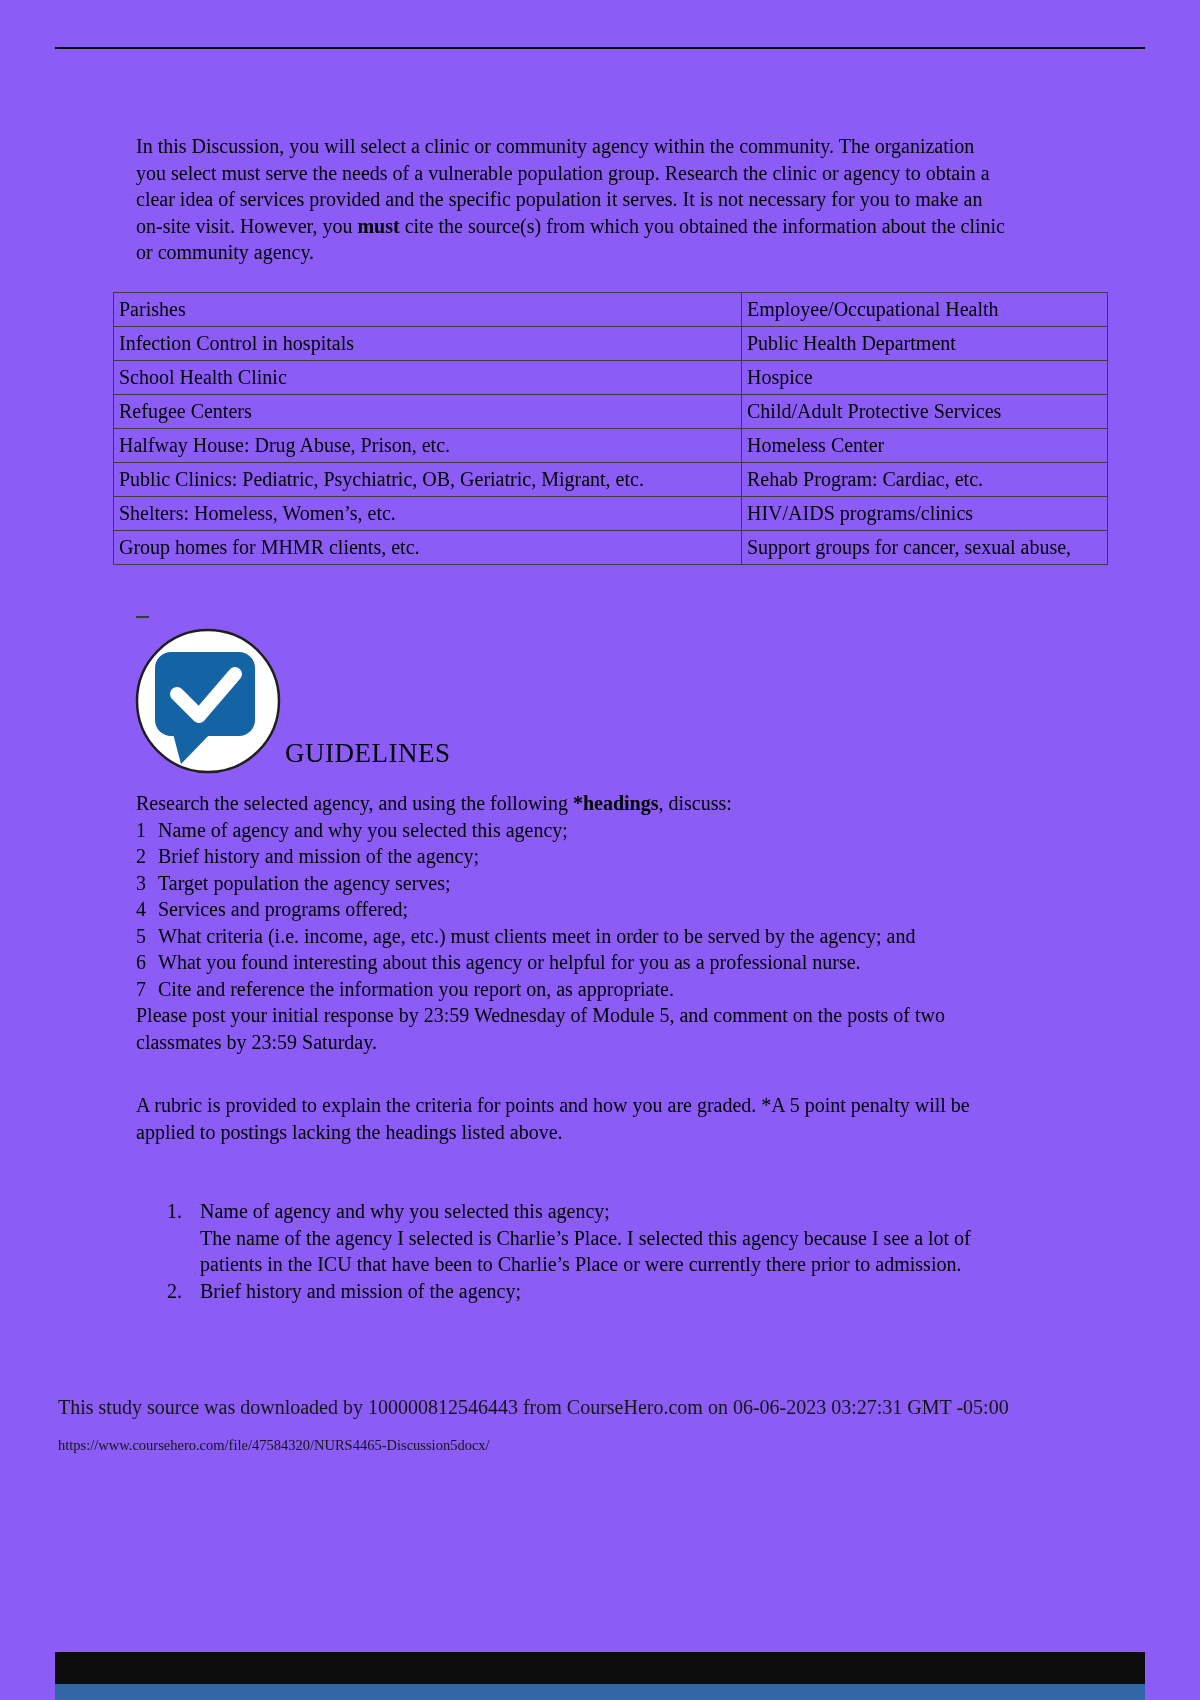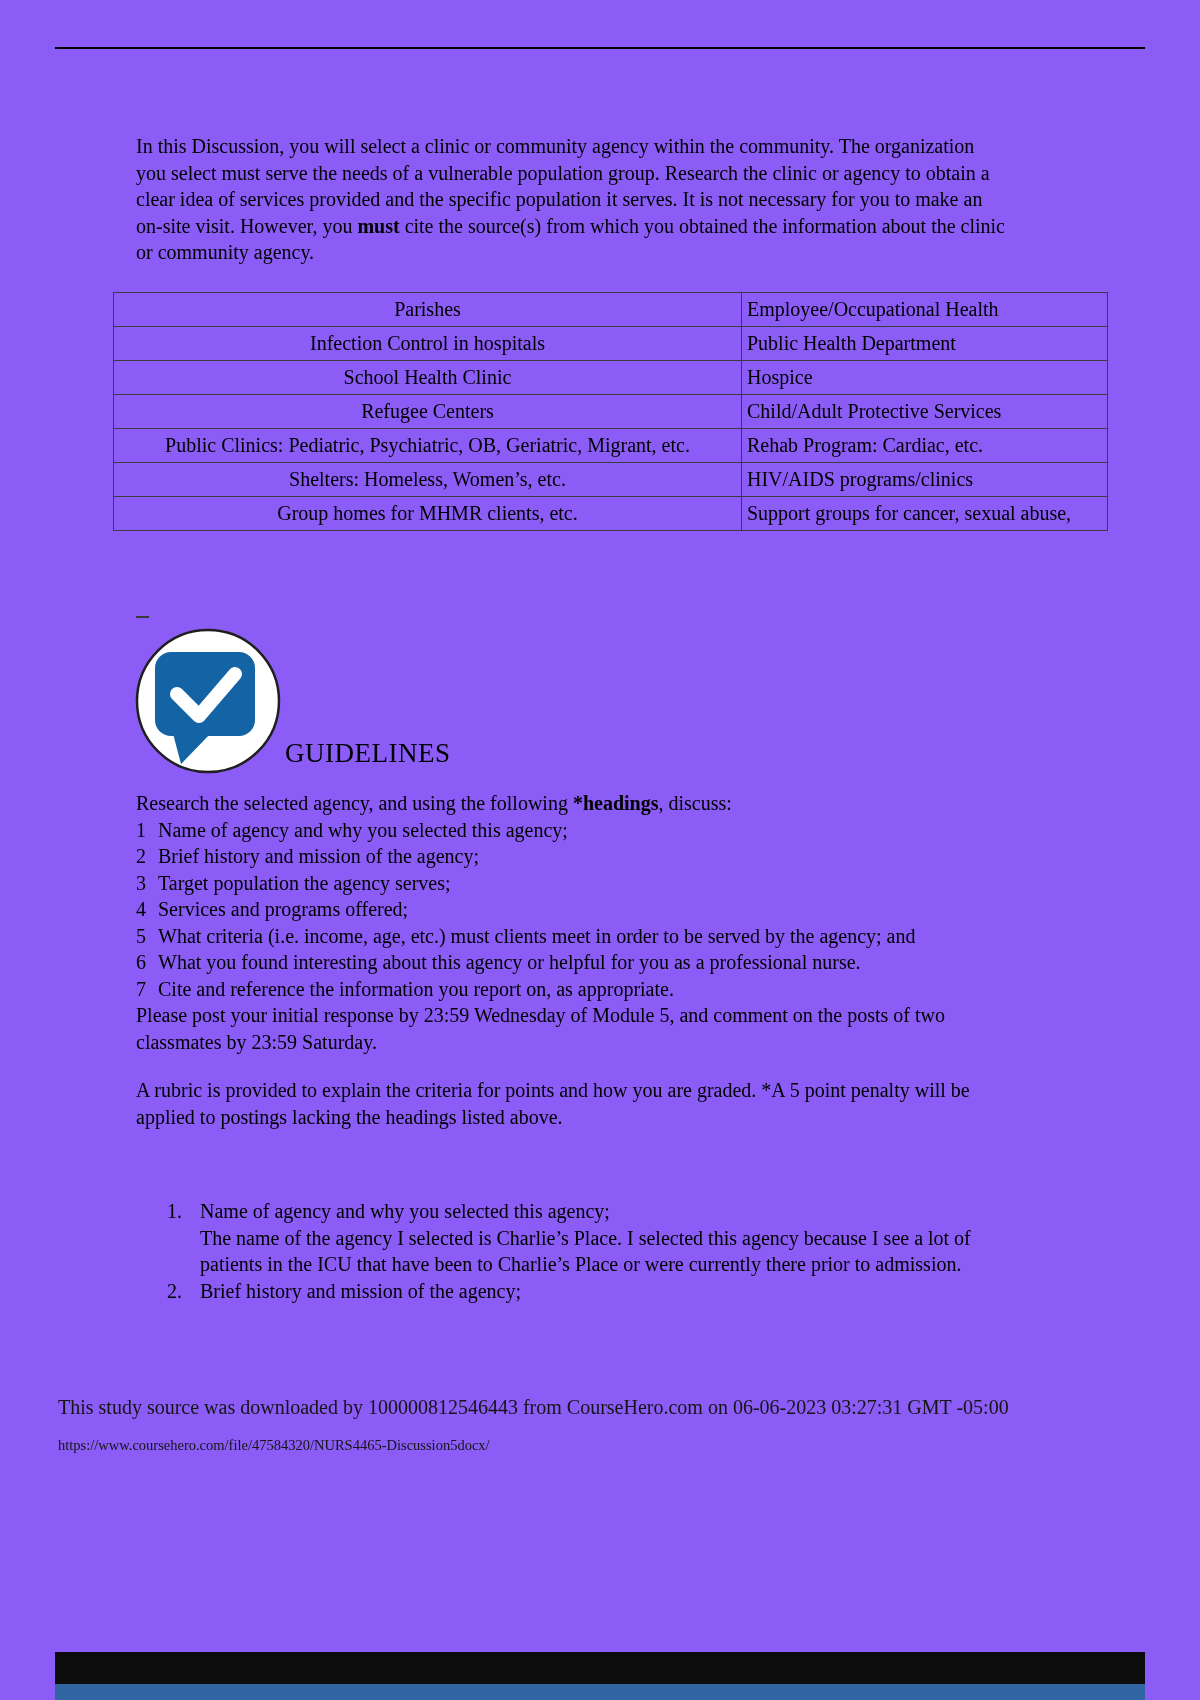--- a/index.html
+++ b/index.html
@@ -18,33 +18,33 @@
 
   .agency-table { position:absolute; left:113px; top:292px; width:994px; border-collapse:collapse; font-size:20px; table-layout:fixed; }
   .agency-table td {
     border:1px solid var(--table_border,#3d3d3d);
     padding:2px 5px;
     height:34px;
     white-space:nowrap;
     overflow:hidden;
     vertical-align:middle;
   }
-  td.cell-left { width:628px;text-align:center; }
+  td.cell-left { width:628px; }
   td.cell-right { width:366px; }
 
   .small-dash { position:absolute; left:136px; top:616px; width:13px; height:2px; background:#3a3a3a; }
 
   .icon-wrap { position:absolute; left:133px; top:626px; width:150px; height:150px; }
   .guidelines-title { position:absolute; left:285px; top:738px; font-size:27px; letter-spacing:0.5px; }
 
   .gl-block { position:absolute; left:136px; top:790px; width:870px; font-size:20px; line-height:26.5px; }
   .gl-item { display:flex; }
   .gl-num { flex:0 0 22px; }
   .gl-text { flex:1 1 auto; }
-  .rubric-note { margin-top:22px; }
+  .rubric-note { margin-top:37px; }
 
   .resp-block { position:absolute; left:167px; top:1198px; width:845px; font-size:20px; line-height:26.5px; }
   .resp-item { display:flex; }
   .resp-num { flex:0 0 33px; }
   .resp-content { flex:1 1 auto; }
 
   .footer-note { position:absolute; left:58px; top:1396px; font-size:20px; color:#151515; }
   .footer-url  { position:absolute; left:58px; top:1437px; font-size:14.5px; color:#151515; }
 
   .bar-black { position:absolute; left:55px; top:1652px; width:1090px; height:32px; background:var(--page_separator_black,#0c0c0c); }
@@ -74,20 +74,24 @@
         <td class="cell-left">Infection Control in hospitals</td>
         <td class="cell-right">Public Health Department</td>
       </tr>
         <tr>
         <td class="cell-left">School Health Clinic</td>
         <td class="cell-right">Hospice</td>
       </tr>
         <tr>
         <td class="cell-left">Refugee Centers</td>
         <td class="cell-right">Child/Adult Protective Services</td>
+      </tr>
+        <tr>
+        <td class="cell-left">Halfway House: Drug Abuse, Prison, etc.</td>
+        <td class="cell-right">Homeless Center</td>
       </tr>
         <tr>
         <td class="cell-left">Public Clinics: Pediatric, Psychiatric, OB, Geriatric, Migrant, etc.</td>
         <td class="cell-right">Rehab Program: Cardiac, etc.</td>
       </tr>
         <tr>
         <td class="cell-left">Shelters: Homeless, Women’s, etc.</td>
         <td class="cell-right">HIV/AIDS programs/clinics</td>
       </tr>
         <tr>

